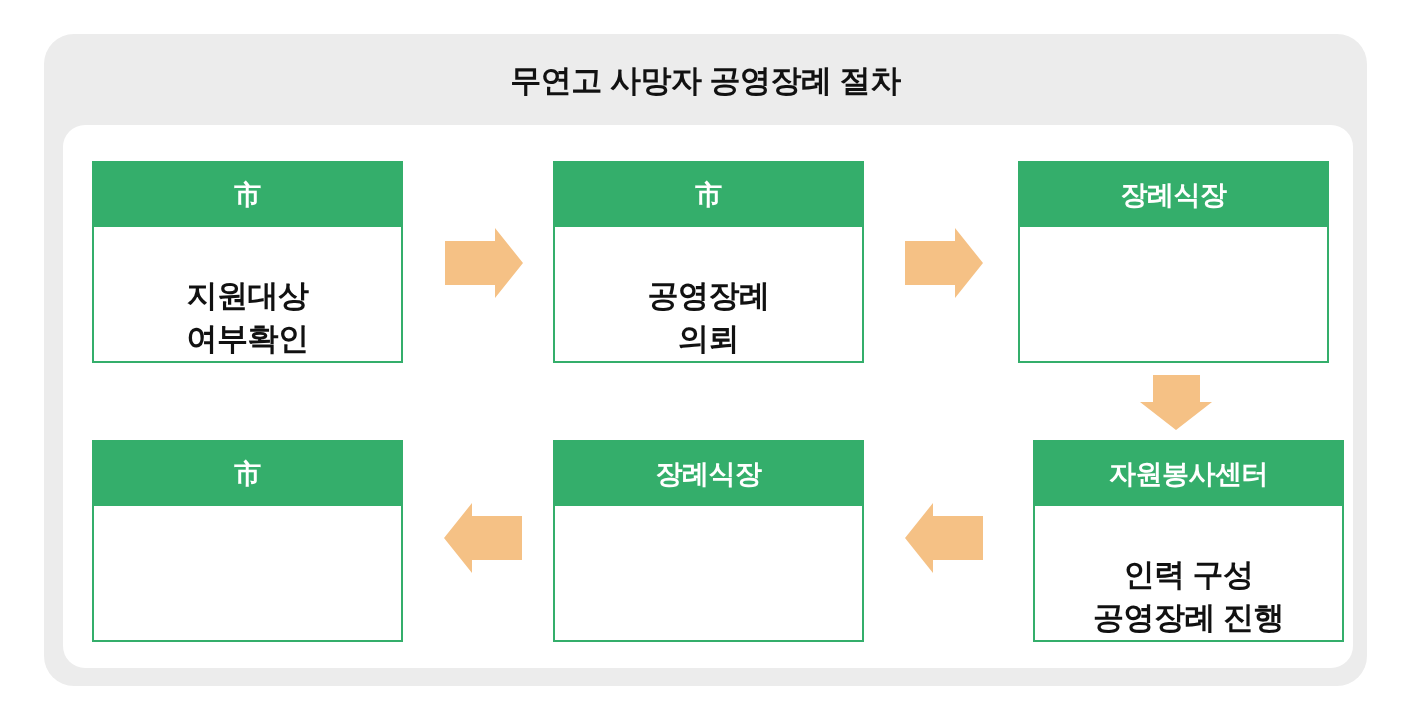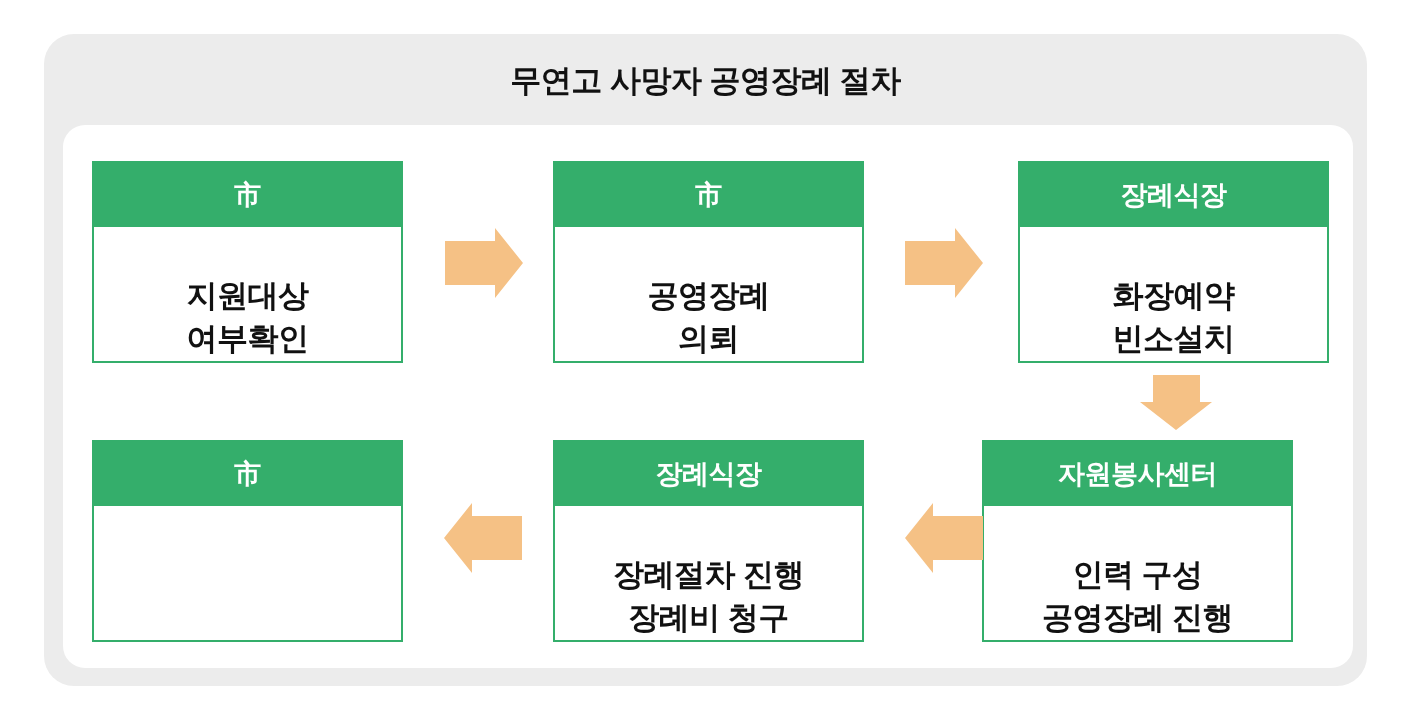--- a/index.html
+++ b/index.html
@@ -43,21 +43,21 @@
     flex: 1;
     display: flex; align-items: center; justify-content: center;
     text-align: center; white-space: pre-line;
     font-size: 31px; font-weight: 700; color: #111111;
     line-height: 1.38; letter-spacing: -0.5px; margin-top: 48px;
   }
 
   .pos-1 { left: 29px;  top: 36px; }
   .pos-2 { left: 490px; top: 36px; }
   .pos-3 { left: 955px; top: 36px; }
-  .pos-4 { left: 919px; top: 315px; justify-content: space-between; }
+  .pos-4 { left: 970px; top: 315px; justify-content: space-between; }
   .pos-5 { left: 490px; top: 315px; }
   .pos-6 { left: 29px;  top: 315px; }
 
   .arrow { position: absolute; display: block; }
   .arrow polygon { fill: #F5C185; }
   .arrow-a1 { left: 382px;  top: 103px; }
   .arrow-a2 { left: 842px;  top: 103px; }
   .arrow-a3 { left: 1077px; top: 250px; }
   .arrow-a4 { left: 842px;  top: 378px; }
   .arrow-a5 { left: 381px;  top: 378px; }
@@ -78,34 +78,30 @@
       </div>
 
       <div class="box pos-2">
         <div class="box-header">市</div>
         <div class="box-body">공영장례
 의뢰</div>
       </div>
 
       <div class="box pos-3">
         <div class="box-header">장례식장</div>
-        <div class="box-body">화장예약
-빈소설치</div>
       </div>
 
       <div class="box pos-4">
         <div class="box-header">자원봉사센터</div>
         <div class="box-body">인력 구성
 공영장례 진행</div>
       </div>
 
       <div class="box pos-5">
         <div class="box-header">장례식장</div>
-        <div class="box-body">장례절차 진행
-장례비 청구</div>
       </div>
 
       <div class="box pos-6">
         <div class="box-header">市</div>
       </div>
 
       <svg class="arrow arrow-a1" width="78" height="70" viewBox="0 0 78 70">
         <polygon points="0,13 50,13 50,0 78,35 50,70 50,57 0,57" fill="#F5C185"></polygon>
       </svg>
 

